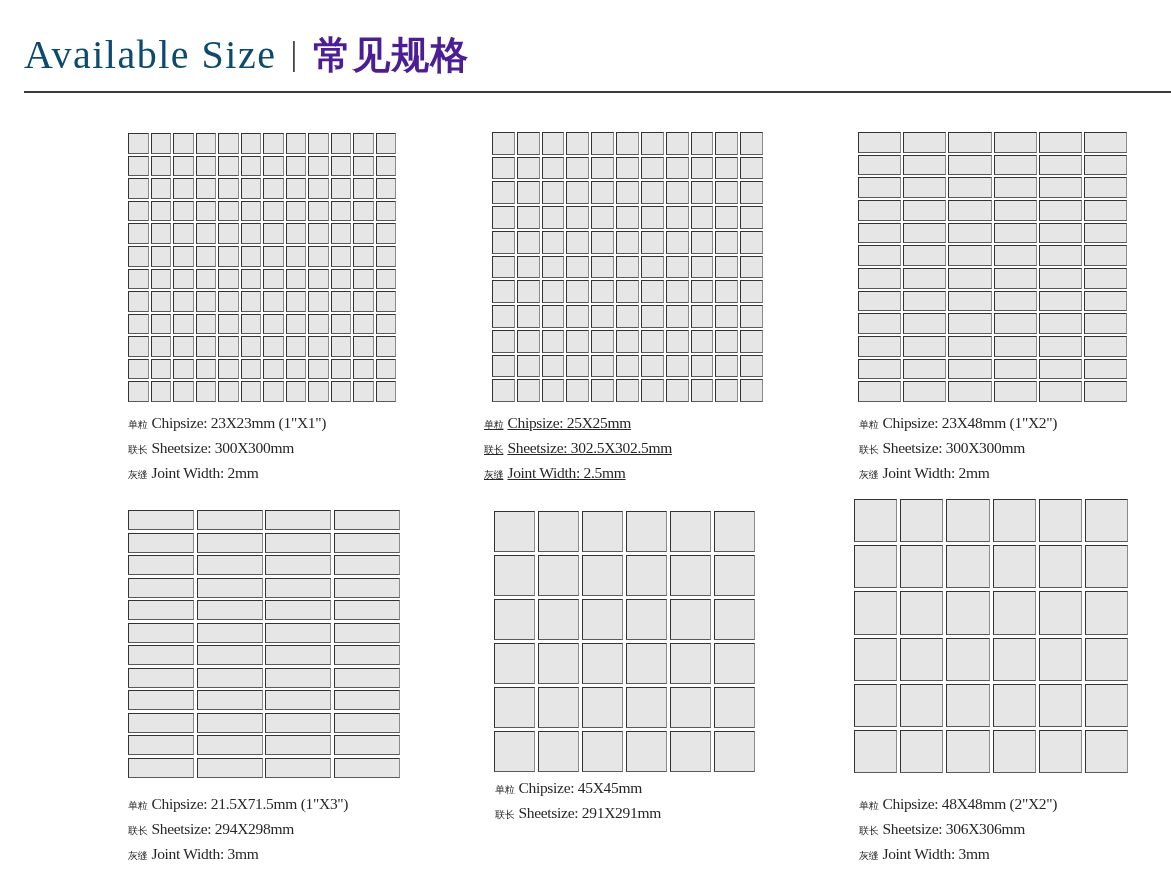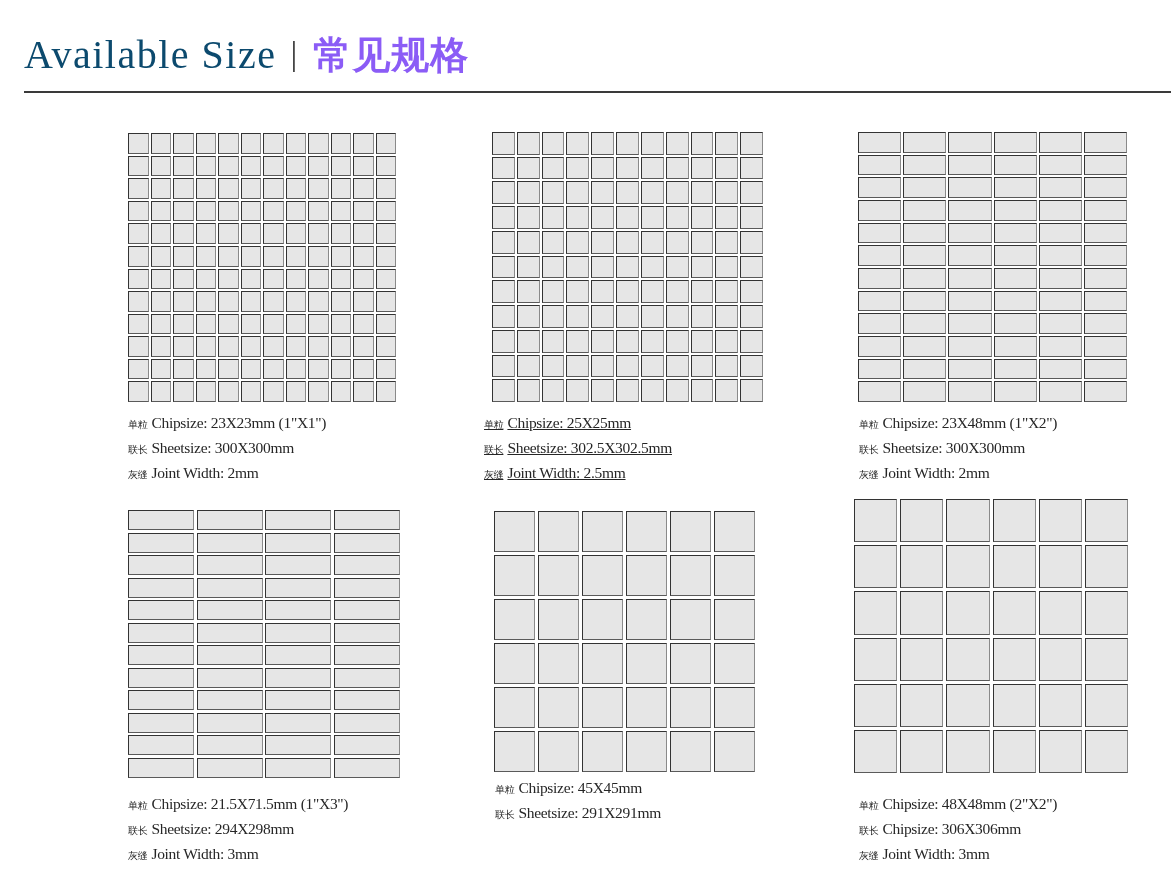--- a/index.html
+++ b/index.html
@@ -7,21 +7,21 @@
       width: 1171px; height: 883px; position: relative; overflow: hidden;
       background: #ffffff; color: #2b2b2b;
       font-family: "Liberation Serif", "DejaVu Serif", serif;
     }
     .header {
       position: absolute; left: 24px; top: 30px;
       display: flex; align-items: baseline; white-space: nowrap;
     }
     .title-en { font-size: 40px; letter-spacing: 1.5px; color: #0c4a6e; }
     .title-sep { font-size: 34px; color: #3a3a3a; margin: 0 16px 0 14px; position: relative; top: -3px; }
-    .title-cn { font-family: "DejaVu Sans", "Liberation Sans", sans-serif; font-weight: bold; font-size: 38px; color: #8b5cf6; letter-spacing: 1px; text-align: center; }
+    .title-cn { font-family: "DejaVu Sans", "Liberation Sans", sans-serif; font-weight: bold; font-size: 38px; color: #4c1d95; letter-spacing: 1px; text-align: center; }
     .rule { position: absolute; left: 24px; right: 0; top: 91px; height: 2px; background: #3a3a3a; }
 
     .grid {
       position: absolute; display: grid; box-sizing: border-box;
       background: #ffffff;
     }
     .tile {
       box-sizing: border-box;
       background: #e6e6e6;
       border: 1.5px solid #333333;
@@ -537,15 +537,15 @@
     <div class="tile"></div>
     <div class="tile"></div>
     <div class="tile"></div>
     <div class="tile"></div>
     <div class="tile"></div>
     <div class="tile"></div>
     <div class="tile"></div>
   </div>
 <div class="spec" id="spec-5" style="left: 859px; top: 792px;">
   <div><span class="cn">单粒</span><span>Chipsize: 48X48mm (2"X2")</span></div>
-  <div><span class="cn">联长</span><span>Chipsize: 306X306mm</span></div>
+  <div><span class="cn">联长</span><span>Sheetsize: 306X306mm</span></div>
   <div><span class="cn">灰缝</span><span>Joint Width: 3mm</span></div>
 </div>
 
 </body></html>

